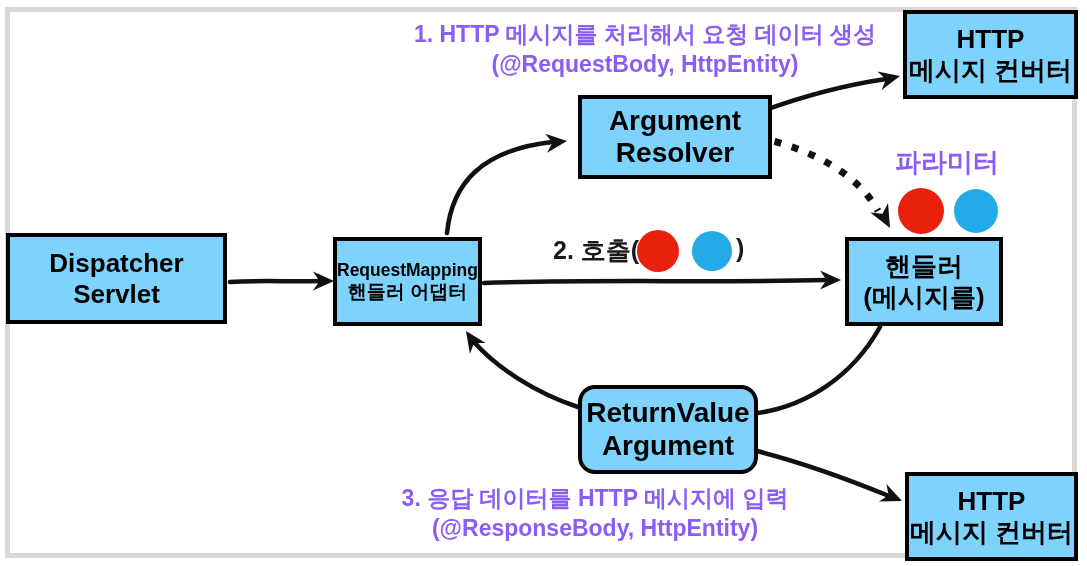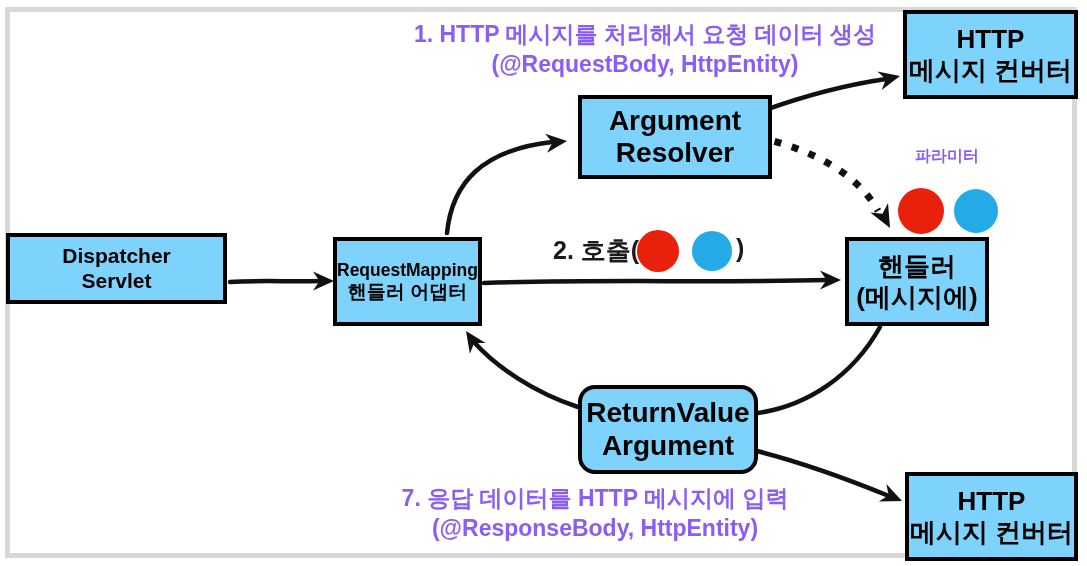--- a/index.html
+++ b/index.html
@@ -60,63 +60,63 @@
     <path class="arrow" d="M 757 451 C 800 462 850 480 889 496"></path>
     <path class="ahead" d="M 0 0 L -21 -9.5 L -14.5 0 L -21 9.5 Z" transform="translate(902,501) rotate(23)"></path>
 
     <circle cx="658" cy="251" r="21" fill="#e8200c"></circle>
     <circle cx="712" cy="251" r="20" fill="#25aae8"></circle>
 
     <circle cx="921" cy="211" r="23" fill="#e8200c"></circle>
     <circle cx="976" cy="211" r="22" fill="#25aae8"></circle>
   </svg>
 
-  <div class="box" style="left:6px;top:233px;width:221px;height:71px;font-size:21px;">
+  <div class="box" style="left:6px;top:233px;width:221px;height:91px;font-size:26px;">
     <span>Dispatcher</span>
     <span>Servlet</span>
   </div>
 
   <div class="box" style="left:333px;top:237px;width:149px;height:89px;font-size:17.5px;">
     <span>RequestMapping</span>
     <span style="font-size:19px;">핸들러 어댑터</span>
   </div>
 
   <div class="box" style="left:578px;top:95px;width:194px;height:84px;font-size:28px;">
     <span>Argument</span>
     <span>Resolver</span>
   </div>
 
   <div class="box" style="left:903px;top:10px;width:175px;height:89px;font-size:26px;">
     <span>HTTP</span>
     <span>메시지 컨버터</span>
   </div>
 
-  <div class="box" style="left:845px;top:237px;width:144px;height:89px;font-size:26px;">
+  <div class="box" style="left:845px;top:237px;width:158px;height:89px;font-size:26px;">
     <span>핸들러</span>
-    <span>(메시지에)</span>
+    <span>(메시지를)</span>
   </div>
 
   <div class="box" style="left:578px;top:385px;width:180px;height:89px;font-size:28px;border-radius:17px;">
     <span>ReturnValue</span>
     <span>Argument</span>
   </div>
 
   <div class="box" style="left:905px;top:472px;width:173px;height:89px;font-size:26px;">
     <span>HTTP</span>
     <span>메시지 컨버터</span>
   </div>
 
   <div class="note" style="left:400px;top:19px;width:490px;font-size:23px;">
     <div>1. HTTP 메시지를 처리해서 요청 데이터 생성</div>
     <div>(@RequestBody, HttpEntity)</div>
   </div>
 
   <span class="calltext" style="left:553px;top:234px;">2. 호출(</span>
   <span class="calltext" style="left:736px;top:234px;">)</span>
 
-  <div class="note" style="left:877px;top:145px;width:140px;font-size:16px;">파라미터</div>
+  <div class="note" style="left:877px;top:145px;width:140px;font-size:26px;">파라미터</div>
 
   <div class="note" style="left:355px;top:483px;width:480px;font-size:23px;">
-    <div>7. 응답 데이터를 HTTP 메시지에 입력</div>
+    <div>3. 응답 데이터를 HTTP 메시지에 입력</div>
     <div>(@ResponseBody, HttpEntity)</div>
   </div>
 
 </div>
 
 </body></html>

